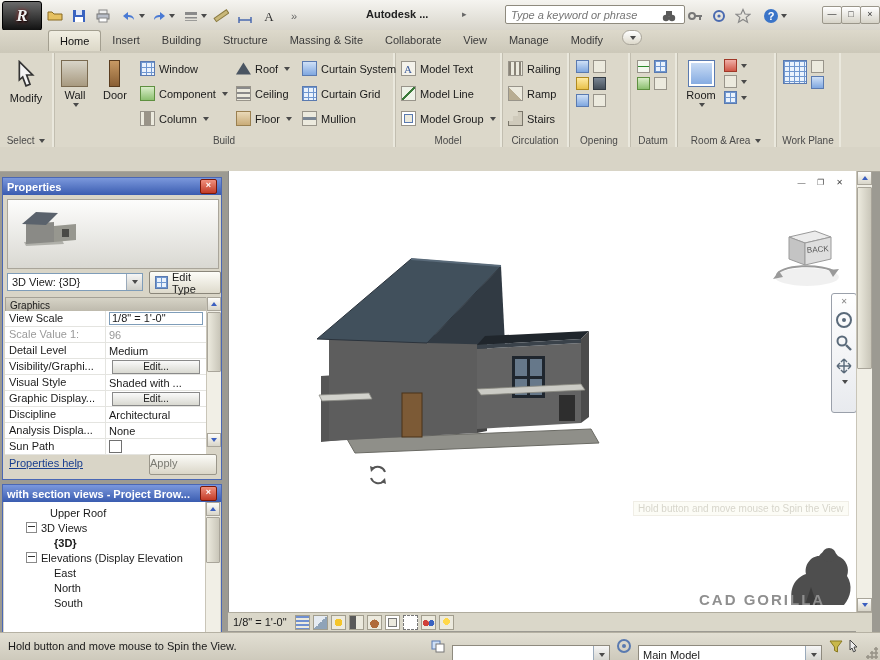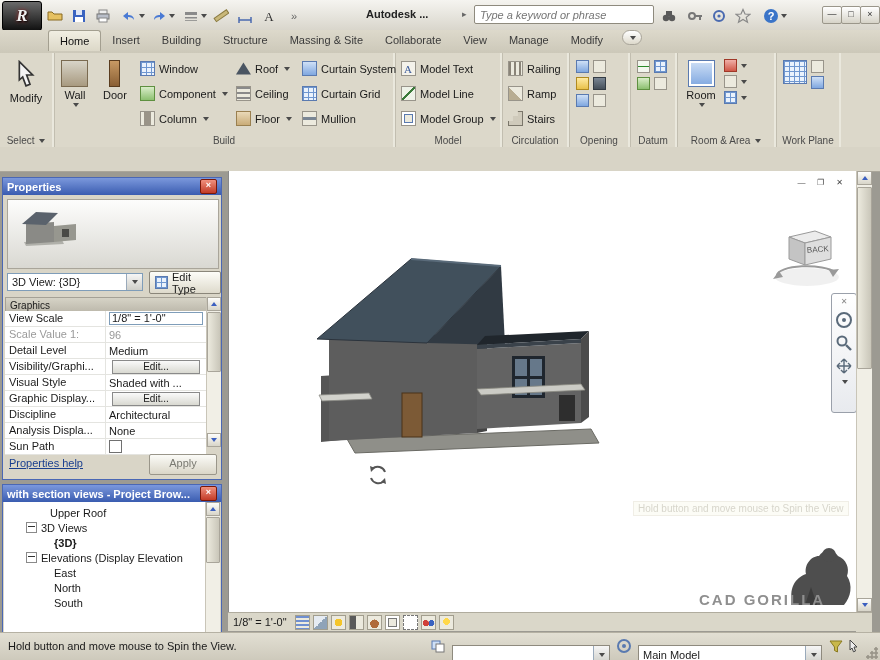--- a/index.html
+++ b/index.html
@@ -9,21 +9,21 @@
   .cdown{display:inline-block;width:0;height:0;border-left:3px solid transparent;border-right:3px solid transparent;border-top:4px solid #4a4a4a;margin-left:2px;vertical-align:middle;}
   .cblue{border-top-color:#3b5fc0;}
   .cup{display:inline-block;width:0;height:0;border-left:3px solid transparent;border-right:3px solid transparent;border-bottom:4px solid #3b5fc0;}
   
   .titlebar{left:0;top:0;width:880px;height:30px;background:linear-gradient(#f5f4f0,#d9d6cc);border-bottom:1px solid #a9a59a;}
   .appbtn{left:2px;top:1px;width:38px;height:28px;background:linear-gradient(#6a6a6a,#111);border:1px solid #000;border-radius:3px;display:flex;align-items:center;justify-content:center;}
   .rlogo{font:italic bold 17px "Liberation Serif",serif;color:#f0f0f0;text-shadow:1px 1px 2px #000, 0 0 4px #a02020;}
   .qbtn{top:4px;height:21px;display:flex;align-items:center;padding:0 2px;border-radius:2px;border:1px solid transparent;}
   .ttl{font-weight:bold;color:#222;}
   .search{display:flex;align-items:center;}
-  .search input{width:168px;height:17px;border:1px solid #8e8a7e;border-radius:2px;font:italic 11px "Liberation Sans",sans-serif;color:#8a8a8a;padding:0 5px;background:#fff;}
+  .search input{width:168px;height:17px;border:1px solid #8e8a7e;border-radius:2px;font:italic 11px "Liberation Sans",sans-serif;color:#8a8a8a;padding:0 5px;background:#fff;margin-left:31px;}
   .winbtn{width:18px;height:16px;border:1px solid #9a968a;background:linear-gradient(#fff,#d6d3c8);text-align:center;line-height:14px;font-size:9px;color:#333;border-radius:2px;}
   
   .tabbar{left:0;top:30px;width:880px;height:23px;background:linear-gradient(#ddd9cb,#ccc8b9);display:flex;align-items:flex-start;padding-left:48px;box-sizing:border-box;}
   .tab{padding:4px 11px 4px 11px;color:#3a3a3a;cursor:default;}
   .tab.active{background:linear-gradient(#f1eee2,#dcd8c8);border:1px solid #a39f90;border-bottom:none;border-radius:3px 3px 0 0;color:#111;}
   .ribtoggle{display:flex;align-items:center;margin-left:8px;margin-bottom:3px;border:1px solid #a9a59a;border-radius:8px;background:linear-gradient(#fff,#ddd9cb);height:13px;padding:0 5px;}
   
   .ribbon{left:0;top:53px;width:880px;height:94px;background:#dcd8ca;border-bottom:1px solid #a9a59a;display:flex;}
   .panel{position:relative;height:94px;border-right:1px solid #c2beb0;box-shadow:inset -2px 0 0 #eae8dd;flex:0 0 auto;}
   .panel-label{position:absolute;left:0;right:2px;bottom:1px;text-align:center;font-size:10px;color:#4a4a4a;}
@@ -60,21 +60,21 @@
   .etbtn{display:flex;align-items:center;gap:4px;border:1px solid #8a867a;background:linear-gradient(#fdfdf8,#dedacc);height:21px;padding:0 5px;border-radius:2px;}
   .pghead{height:14px;background:linear-gradient(#d6d3c6,#bcb8ab);border:1px solid #a5a196;display:flex;align-items:center;padding:0 4px;font-size:10px;}
   .pgrow{display:flex;height:15px;background:#fff;border-bottom:1px solid #e4e4e0;}
   .pglabel{width:101px;padding:1px 4px;border-right:1px solid #e4e4e0;overflow:hidden;white-space:nowrap;box-sizing:border-box;}
   .pgval{flex:1;padding:1px 3px;overflow:hidden;white-space:nowrap;display:flex;align-items:center;}
   .gray{color:#9a9a9a;}
   .inset{border:1px solid #7f9db9;background:#fff;padding:0 2px;height:11px;line-height:11px;flex:1;}
   .mbtn{margin:0 auto;width:86px;height:12px;line-height:11px;text-align:center;border:1px solid #8a8a8a;background:linear-gradient(#fafafa,#d9d9d1);font-size:10px;}
   .cb{width:11px;height:11px;border:1px solid #707070;background:#fff;}
   .link{color:#1a3f8f;text-decoration:underline;}
-  .applybtn{width:66px;height:19px;border:1px solid #9a968a;background:linear-gradient(#fbfbf7,#dad6c8);color:#7a7a72;text-align:center;line-height:17px;border-radius:2px;}
+  .applybtn{width:66px;height:19px;border:1px solid #9a968a;background:linear-gradient(#fbfbf7,#dad6c8);color:#7a7a72;line-height:17px;border-radius:2px;}
   
   .sb{background:#f1efe6;border-left:1px solid #c9c5b8;box-sizing:border-box;}
   .sbbtn{height:14px;background:linear-gradient(#fdfdfb,#d8d5c9);border:1px solid #a9a59a;display:flex;align-items:center;justify-content:center;box-sizing:border-box;}
   .sbthumb{background:linear-gradient(90deg,#eceade,#c9c6b9);border:1px solid #a9a59a;border-radius:1px;}
   
   .trow{display:flex;align-items:center;height:15px;white-space:nowrap;}
   .trow.sel{font-weight:bold;}
   .expander{width:9px;height:9px;border:1px solid #8a8a8a;background:#fff;margin-right:4px;position:relative;flex:0 0 auto;}
   .expander::after{content:"";position:absolute;left:1px;right:1px;top:3px;height:1px;background:#333;}
   

